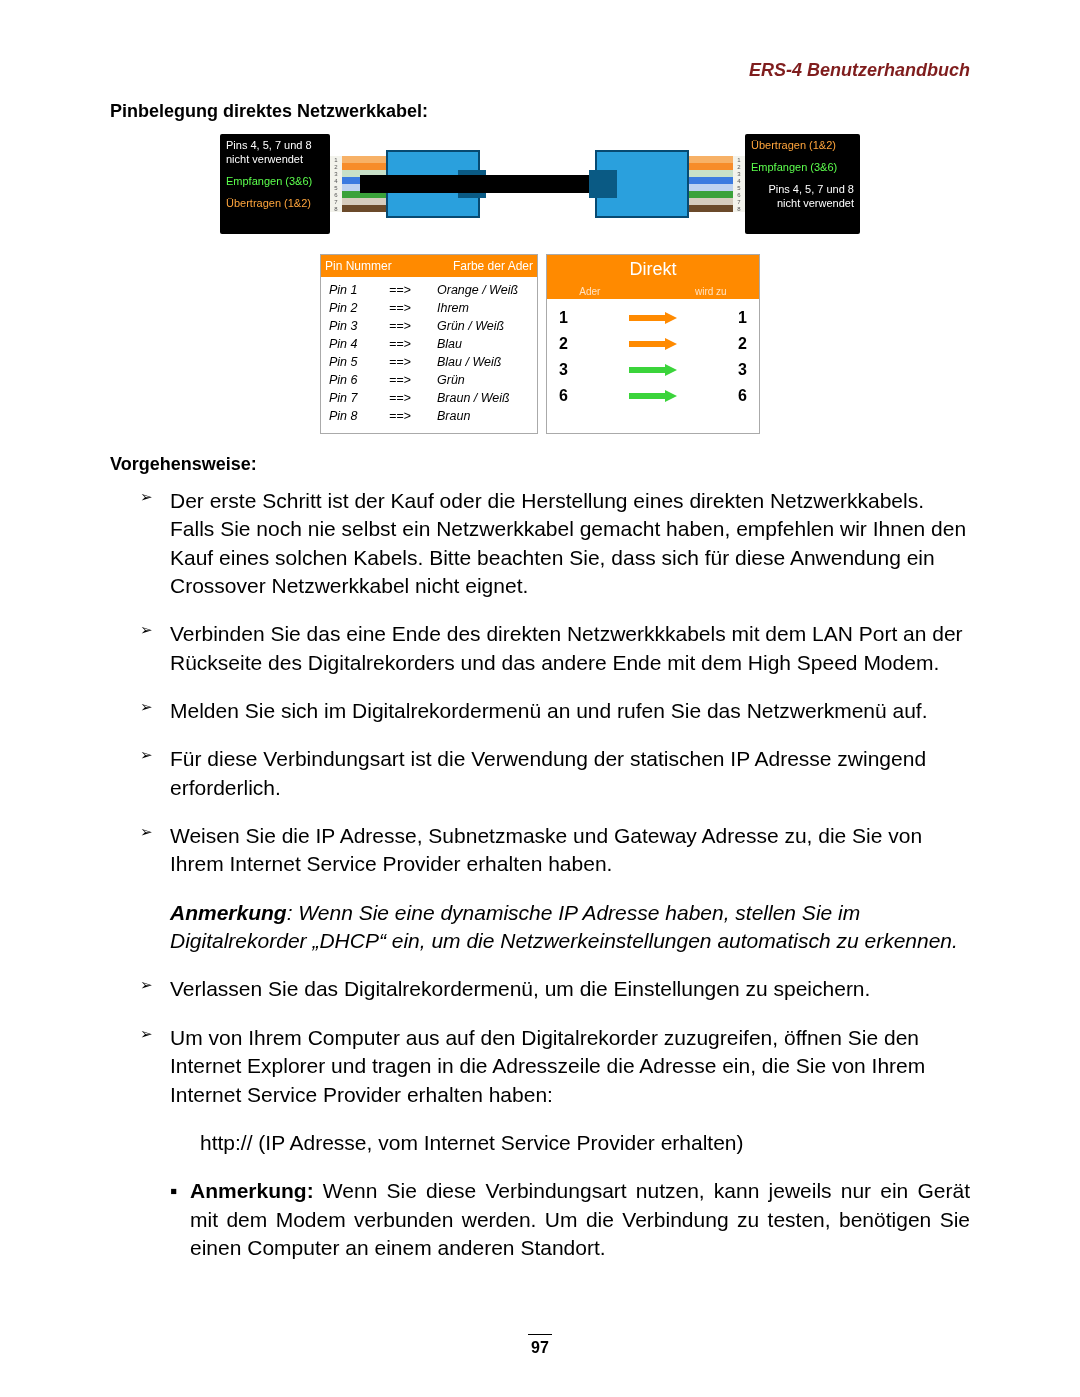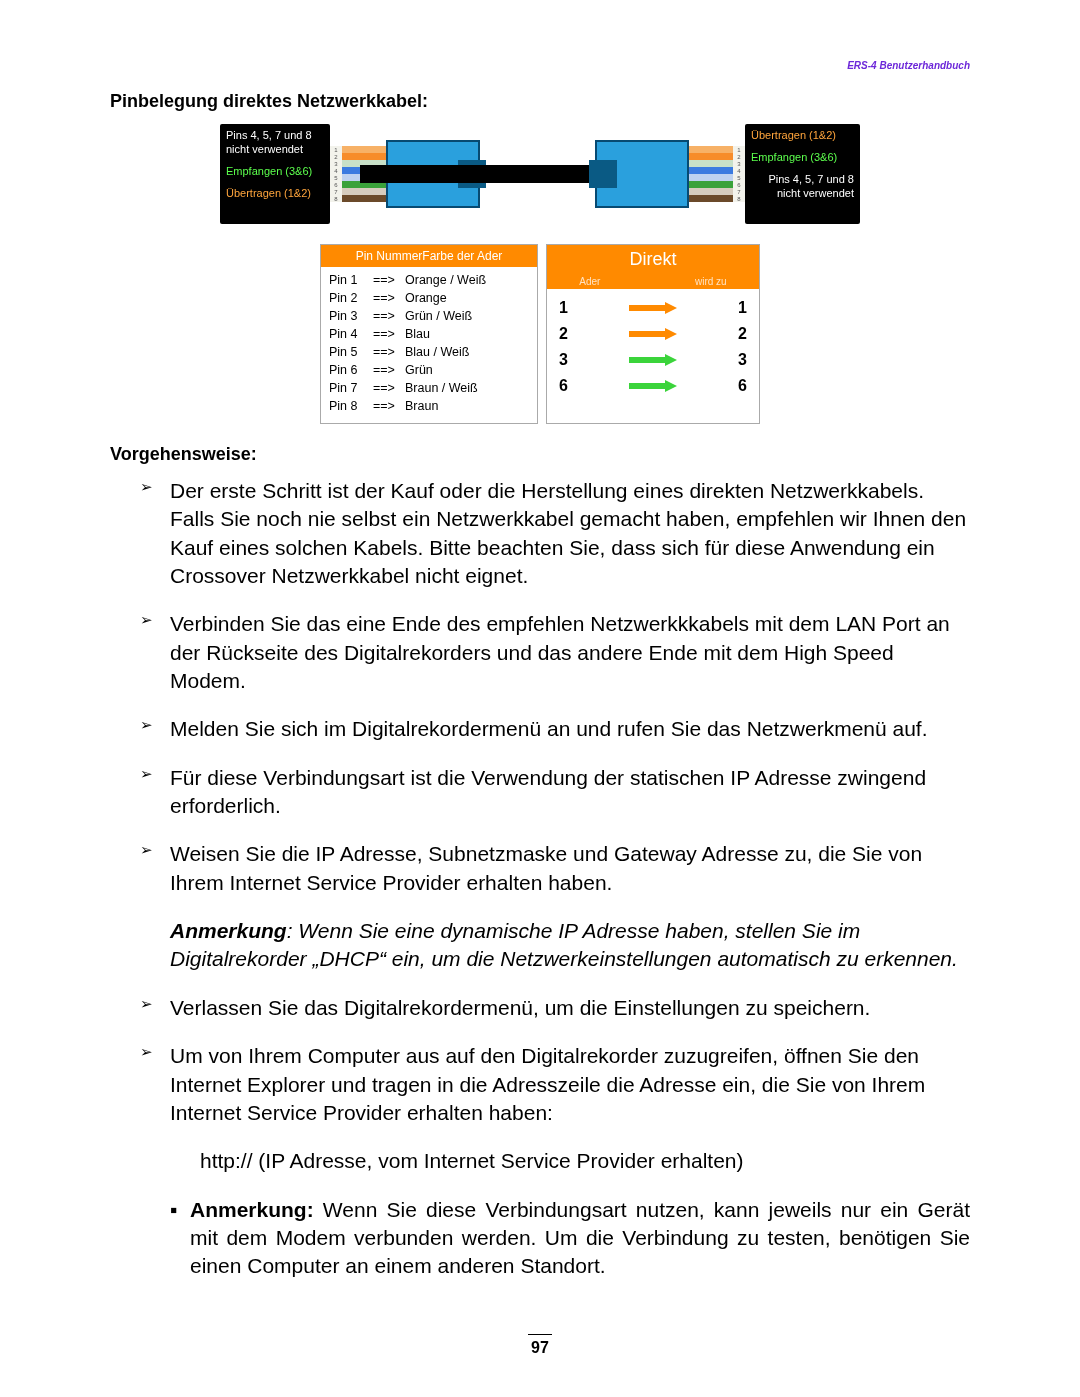--- a/index.html
+++ b/index.html
@@ -13,23 +13,23 @@
   .page {
     box-sizing: border-box;
     width: 1080px;
     min-height: 1397px;
     padding: 60px 110px 40px 110px;
     position: relative;
   }
   .doc-header {
     text-align: right;
     font-style: italic;
-    color: #6d28d9;
+    color: #7f1d1d;
     font-weight: bold;
-    font-size: 10px;
+    font-size: 18px;
     margin-bottom: 20px;
   }
   .section-title {
     font-weight: bold;
     font-size: 18px;
     margin: 8px 0 12px 0;
   }
 
   
   .cable-area {
@@ -101,31 +101,31 @@
   }
   .panel-left  { width: 218px; }
   .panel-right { width: 214px; }
   .panel-head {
     background: #ff8a00;
     color: #fff;
     text-align: center;
     font-size: 14px;
     padding: 4px 4px;
   }
-  .panel-left .panel-head { display: flex; justify-content: center; font-size: 12px; }
+  .panel-left .panel-head { display: flex; justify-content: space-between; font-size: 12px; }
   .panel-right .panel-head { font-size: 18px; font-weight: 400; }
   .sub-head {
     background: #ff8a00;
     color: #ffe2c2;
     font-size: 10px;
     padding: 2px 4px;
     display: flex; justify-content: space-around; gap: 38px;
   }
   .pin-rows { padding: 4px 8px 8px 8px; font-size: 12.5px; font-family: Arial, sans-serif; }
-  .pin-row  { display: flex; gap: 2px; line-height: 18px; }
+  .pin-row  { display: flex; gap: 18px; line-height: 18px; font-style: italic; }
   .pin-row .c1 { width: 42px; }
   .pin-row .c2 { width: 30px; }
   .pin-row .c3 { flex: 1; }
   .map-rows { padding: 6px 12px 10px 12px; }
   .map-row  { display: flex; align-items: center; justify-content: space-between; font-size: 16px; font-weight: bold; padding: 4px 0; }
   .arrow-span {
     width: 48px; height: 12px; position: relative;
   }
   .arrow-span::before {
     content: ""; position: absolute; left: 0; top: 3px; width: 36px; height: 6px;
@@ -227,21 +227,21 @@
       </div>
       <div class="pin-rows" id="pin-rows">
           <div class="pin-row">
             <span class="c1">Pin 1</span>
             <span class="c2">==&gt;</span>
             <span class="c3">Orange / Weiß</span>
           </div>
           <div class="pin-row">
             <span class="c1">Pin 2</span>
             <span class="c2">==&gt;</span>
-            <span class="c3">Orange</span>
+            <span class="c3">Ihrem</span>
           </div>
           <div class="pin-row">
             <span class="c1">Pin 3</span>
             <span class="c2">==&gt;</span>
             <span class="c3">Grün / Weiß</span>
           </div>
           <div class="pin-row">
             <span class="c1">Pin 4</span>
             <span class="c2">==&gt;</span>
             <span class="c3">Blau</span>
@@ -297,21 +297,21 @@
           </div>
         </div>
     </div>
   </div>
 
   <div class="section-title">Vorgehensweise:</div>
 
   <div class="body-text">
     <ul class="step-list" id="steps-before">
         <li>Der erste Schritt ist der Kauf oder die Herstellung eines direkten Netzwerkkabels. Falls Sie noch nie selbst ein Netzwerkkabel gemacht haben, empfehlen wir Ihnen den Kauf eines solchen Kabels. Bitte beachten Sie, dass sich für diese Anwendung ein Crossover Netzwerkkabel nicht eignet.</li>
-        <li>Verbinden Sie das eine Ende des empfehlen Netzwerkkkabels mit dem LAN Port an der Rückseite des Digitalrekorders und das andere Ende mit dem High Speed Modem.</li>
+        <li>Verbinden Sie das eine Ende des direkten Netzwerkkkabels mit dem LAN Port an der Rückseite des Digitalrekorders und das andere Ende mit dem High Speed Modem.</li>
         <li>Melden Sie sich im Digitalrekordermenü an und rufen Sie das Netzwerkmenü auf.</li>
         <li>Für diese Verbindungsart ist die Verwendung der statischen IP Adresse zwingend erforderlich.</li>
         <li>Weisen Sie die IP Adresse, Subnetzmaske und Gateway Adresse zu, die Sie von Ihrem Internet Service Provider erhalten haben.</li>
       </ul>
 
     <div class="note-block">
       <span class="note-label">Anmerkung</span><span>: Wenn Sie eine dynamische IP Adresse haben, stellen Sie im Digitalrekorder „DHCP“ ein, um die Netzwerkeinstellungen automatisch zu erkennen.</span>
     </div>
 
     <ul class="step-list" id="steps-after">

